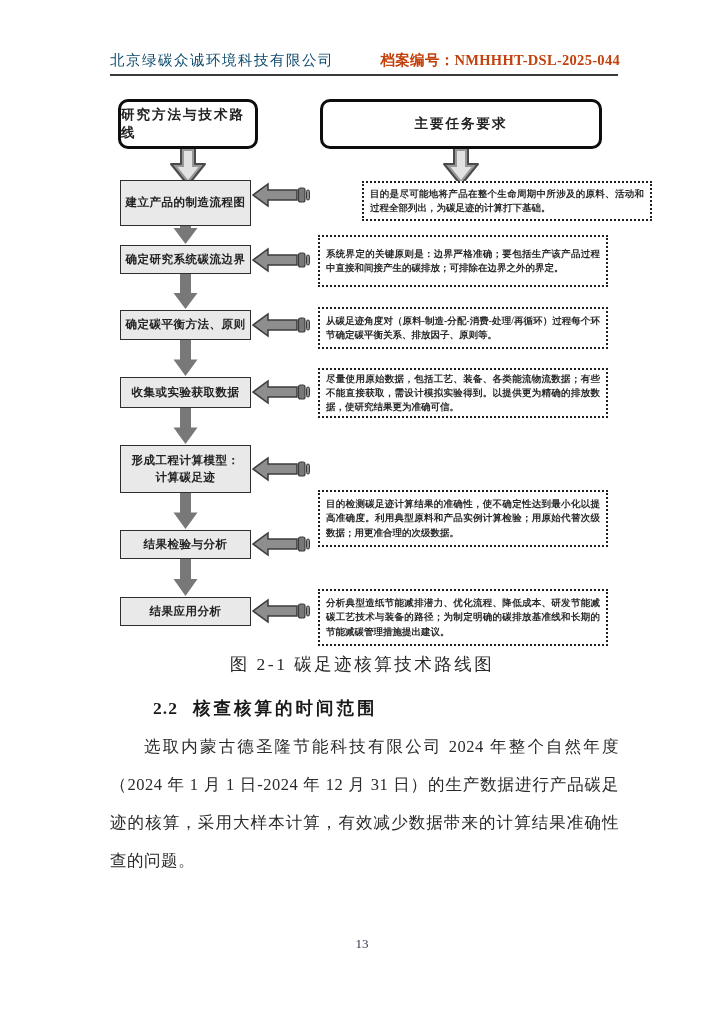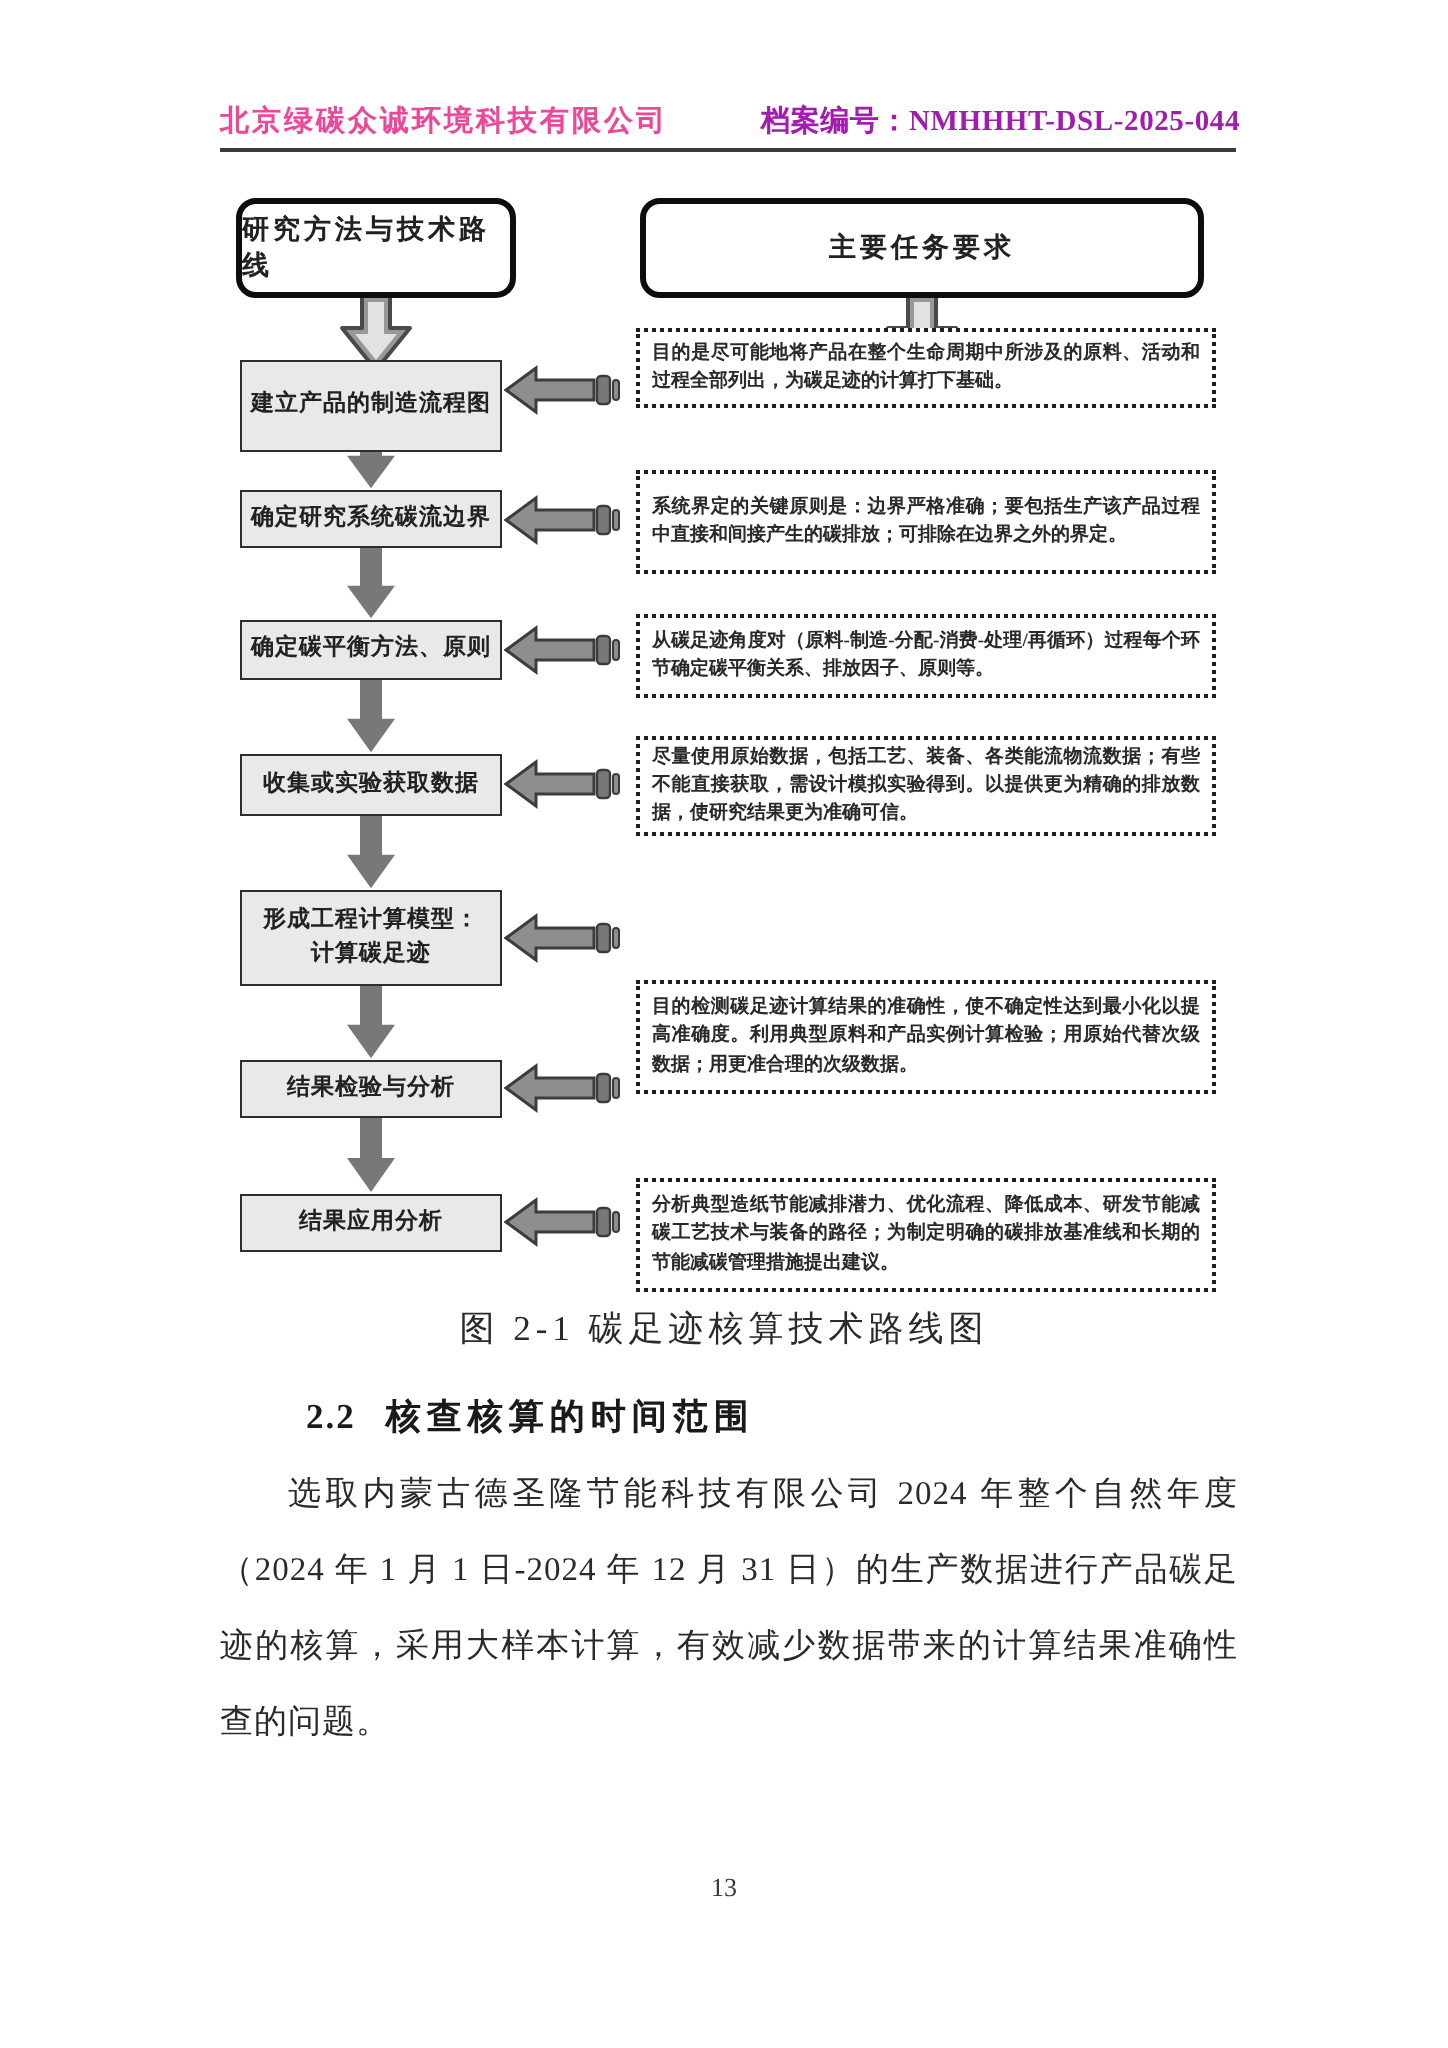--- a/index.html
+++ b/index.html
@@ -1,22 +1,22 @@
 <!DOCTYPE html>
 <html><head>
 <meta charset="utf-8">
 <style>
   html,body{margin:0;padding:0;background:#ffffff;}
   .page{
     position:relative;width:724px;height:1024px;background:#ffffff;overflow:hidden;
     font-family:"Liberation Serif","DejaVu Serif",serif;color:#1c1c1c;
   }
   
-  .hdr-left{position:absolute;left:110px;top:51px;font-size:14.5px;font-weight:bold;letter-spacing:1.5px;color:#ec4899;}
-  .hdr-right{position:absolute;right:104px;top:51px;font-size:14.5px;font-weight:bold;letter-spacing:.3px;color:#a21caf;}
+  .hdr-left{position:absolute;left:110px;top:51px;font-size:14.5px;font-weight:normal;letter-spacing:1.5px;color:#0c4a6e;}
+  .hdr-right{position:absolute;right:104px;top:51px;font-size:14.5px;font-weight:bold;letter-spacing:.3px;color:#c2410c;}
   .hdr-rule{position:absolute;left:110px;top:74px;width:508px;height:2px;background:#3a3a3a;}
   
   .fc-el{position:absolute;box-sizing:border-box;}
   .top-box{
     border:3px solid #0d0d0d;border-radius:10px;background:#fff;z-index:2;
     display:flex;align-items:center;justify-content:center;
     font-size:13.5px;font-weight:bold;letter-spacing:2px;color:#222;
   }
   .step-box{
     left:120px;width:131px;background:#e9e9e9;border:1.5px solid #2e2e2e;z-index:2;
@@ -149,21 +149,21 @@
 
   <div class="fc-el step-box" style="top:180px;height:46px;">建立产品的制造流程图</div>
   <div class="fc-el step-box" style="top:245px;height:29px;">确定研究系统碳流边界</div>
   <div class="fc-el step-box" style="top:310px;height:30px;">确定碳平衡方法、原则</div>
   <div class="fc-el step-box" style="top:377px;height:31px;">收集或实验获取数据</div>
   <div class="fc-el step-box" style="top:445px;height:48px;">形成工程计算模型：
 计算碳足迹</div>
   <div class="fc-el step-box" style="top:530px;height:29px;">结果检验与分析</div>
   <div class="fc-el step-box" style="top:597px;height:29px;">结果应用分析</div>
 
-  <div class="fc-el task-box" style="top:164px;height:40px;">目的是尽可能地将产品在整个生命周期中所涉及的原料、活动和过程全部列出，为碳足迹的计算打下基础。</div>
+  <div class="fc-el task-box" style="top:181px;height:40px;margin-left:44px;">目的是尽可能地将产品在整个生命周期中所涉及的原料、活动和过程全部列出，为碳足迹的计算打下基础。</div>
   <div class="fc-el task-box" style="top:235px;height:52px;">系统界定的关键原则是：边界严格准确；要包括生产该产品过程中直接和间接产生的碳排放；可排除在边界之外的界定。</div>
   <div class="fc-el task-box" style="top:307px;height:42px;">从碳足迹角度对（原料-制造-分配-消费-处理/再循环）过程每个环节确定碳平衡关系、排放因子、原则等。</div>
   <div class="fc-el task-box" style="top:368px;height:50px;">尽量使用原始数据，包括工艺、装备、各类能流物流数据；有些不能直接获取，需设计模拟实验得到。以提供更为精确的排放数据，使研究结果更为准确可信。</div>
   <div class="fc-el task-box" style="top:490px;height:57px;">目的检测碳足迹计算结果的准确性，使不确定性达到最小化以提高准确度。利用典型原料和产品实例计算检验；用原始代替次级数据；用更准合理的次级数据。</div>
   <div class="fc-el task-box" style="top:589px;height:57px;">分析典型造纸节能减排潜力、优化流程、降低成本、研发节能减碳工艺技术与装备的路径；为制定明确的碳排放基准线和长期的节能减碳管理措施提出建议。</div>
 
   <div class="caption">图 2-1  碳足迹核算技术路线图</div>
 
   <div class="sec-head">
     <span>2.2</span><span class="sec-title">核查核算的时间范围</span>

